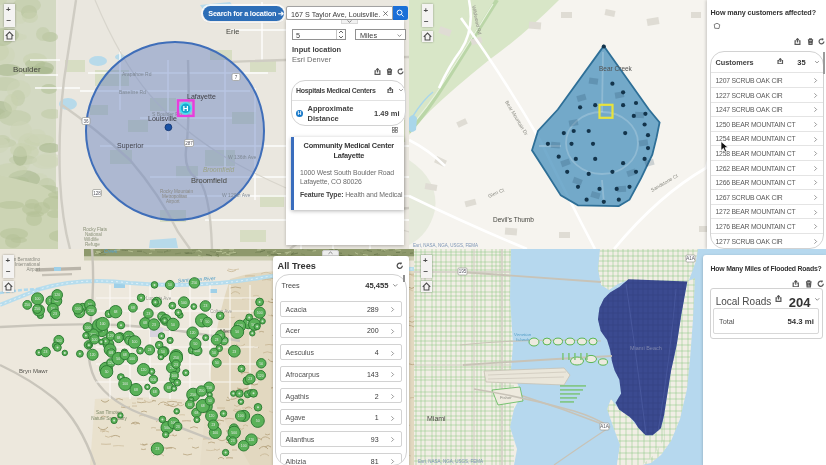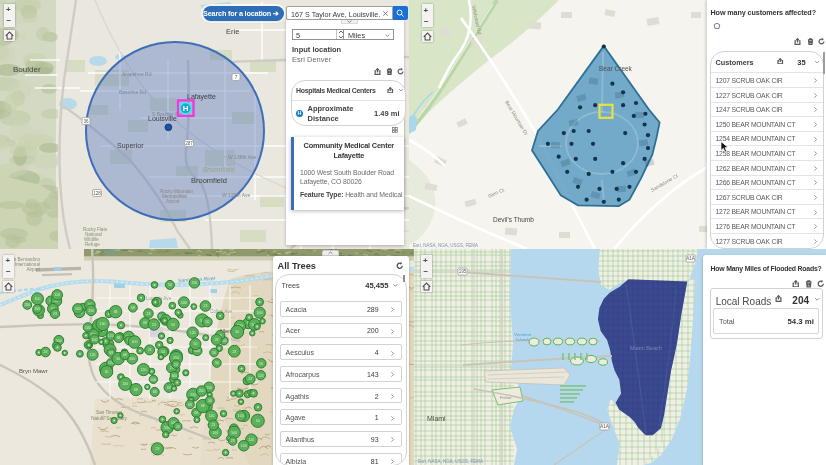--- a/index.html
+++ b/index.html
@@ -187,21 +187,21 @@
       </svg>
 <div style="position:absolute;left:4px;top:3.5px;width:11px;height:23px;background:#f4f3f2;box-shadow:0 0 2px rgba(0,0,0,.35)">
         <div style="position:absolute;left:2px;top:1.5px;font-size:8px;color:#4a4a4a;font-weight:bold">+</div>
         <div style="position:absolute;left:2.5px;top:12.5px;font-size:8px;color:#4a4a4a;font-weight:bold">−</div>
       </div>
       <div style="position:absolute;left:4px;top:30.0px;width:11px;height:11px;background:#f4f3f2;box-shadow:0 0 2px rgba(0,0,0,.35)">
         <svg width="11" height="11" viewBox="0 0 16 16">
           <path d="M2.5 8.5 L8 3 L13.5 8.5 M4.5 7.5 V13 H11.5 V7.5" fill="none" stroke="#4a4a4a" stroke-width="1.5"></path>
         </svg>
       </div>
-<div style="position:absolute;left:203px;top:6px;width:81px;height:15px;background:#2d6eb7;border-radius:7.5px;box-shadow:0 0 0 2px rgba(255,255,255,0.75), 0 1px 2px rgba(0,0,0,.3);color:#fff;font-size:7.3px;font-weight:bold;text-align:left;line-height:15px;white-space:nowrap;letter-spacing:-0.2px">Search for a location ➔</div>
+<div style="position:absolute;left:203px;top:6px;width:81px;height:15px;background:#2d6eb7;border-radius:7.5px;box-shadow:0 0 0 2px rgba(255,255,255,0.75), 0 1px 2px rgba(0,0,0,.3);color:#fff;font-size:7.3px;font-weight:bold;text-align:right;line-height:15px;white-space:nowrap;letter-spacing:-0.2px">Search for a location ➔</div>
       <div style="position:absolute;left:286px;top:6px;width:107px;height:13.7px;background:#fff;border:1px solid #a2a2a2;box-sizing:border-box;border-radius:2px 0 0 2px;box-shadow:0 1px 2px rgba(0,0,0,.2)">
         <div style="position:absolute;left:4px;top:2.6px;font-size:7.2px;color:#3a3a3a;white-space:nowrap;overflow:hidden;width:90px">167 S Taylor Ave, Louisville…</div>
         <svg style="position:absolute;right:3px;top:3px" width="7" height="7" viewBox="0 0 16 16">
           <path d="M3 3 L13 13 M13 3 L3 13" stroke="#4a4a4a" stroke-width="1.6"></path>
         </svg>
       </div>
       <div style="position:absolute;left:393px;top:6px;width:14.5px;height:13.7px;background:#1b6fd8;border-radius:0 2px 2px 0">
         <svg style="position:absolute;left:3px;top:2.8px" width="8.5" height="8.5" viewBox="0 0 16 16">
           <circle cx="6.7" cy="6.7" r="4.6" fill="none" stroke="#fff" stroke-width="1.8"></circle>
           <path d="M10.2 10.2 L14.2 14.2" stroke="#fff" stroke-width="1.8"></path>
@@ -214,21 +214,21 @@
           </svg>
         </div>
         <div style="position:absolute;left:6px;top:9.3px;width:54px;height:10.7px;border:1px solid #919191;box-sizing:border-box;background:#fff">
           <div style="position:absolute;left:3px;top:1.3px;font-size:7.3px;color:#3a3a3a">5</div>
           <div style="position:absolute;right:0;top:0;width:8.5px;height:100%;border-left:1px solid #c4c4c4">
             <svg width="8" height="9" viewBox="0 0 8 9">
               <path d="M2 3 L4 1 L6 3 M2 6 L4 8 L6 6" fill="none" stroke="#555" stroke-width="0.9"></path>
             </svg>
           </div>
         </div>
-        <div style="position:absolute;left:57px;top:9.3px;width:51px;height:10.7px;border:1px solid #919191;box-sizing:border-box;background:#fff">
+        <div style="position:absolute;left:69px;top:9.3px;width:51px;height:10.7px;border:1px solid #919191;box-sizing:border-box;background:#fff">
           <div style="position:absolute;left:4px;top:1.3px;font-size:7.3px;color:#3a3a3a">Miles</div>
           <svg style="position:absolute;right:3px;top:3px" width="5" height="5" viewBox="0 0 16 16">
             <path d="M2 5 L8 11 L14 5" fill="none" stroke="#555" stroke-width="2"></path>
           </svg>
         </div>
         <div style="position:absolute;left:6px;top:25.5px;font-size:7.5px;font-weight:bold;color:#404040">Input location</div>
         <div style="position:absolute;left:6px;top:35.8px;font-size:7.5px;color:#6e6e6e">Esri Denver</div>
         <svg style="position:absolute;left:88px;top:48.5px" width="7" height="7" viewBox="0 0 16 16">
           <g fill="none" stroke="#585858" stroke-width="2.74">
             <path d="M8 10 L8 2 M5 4.5 L8 1.5 L11 4.5 M5 6.5 H2.5 V14.5 H13.5 V6.5 H11"></path>
@@ -1690,21 +1690,21 @@
             <path d="M13.5 8 A5.5 5.5 0 1 1 10.5 3.1 M10.5 0.8 L11 3.4 L8.4 4.2"></path>
           </g>
         </svg>
         <div class="card" style="left:6.7px;top:33px;width:111.8px;height:48.8px;border-radius:3px">
           <div style="position:absolute;left:5px;top:6.5px;font-size:10px;color:#4a4a4a">Local Roads</div>
           <svg style="position:absolute;left:64px;top:6px" width="7" height="7" viewBox="0 0 16 16">
             <g fill="none" stroke="#585858" stroke-width="2.74">
               <path d="M8 10 L8 2 M5 4.5 L8 1.5 L11 4.5 M5 6.5 H2.5 V14.5 H13.5 V6.5 H11"></path>
             </g>
           </svg>
-          <div style="position:absolute;left:78px;top:6px;width:24px;text-align:center;font-size:10px;font-weight:bold;color:#333">204</div>
+          <div style="position:absolute;left:78px;top:6px;width:24px;text-align:left;font-size:13px;font-weight:bold;color:#333">204</div>
           <svg style="position:absolute;left:103.5px;top:7px" width="6.5" height="6.5" viewBox="0 0 16 16">
             <path d="M3 5.5 L8 10.5 L13 5.5" fill="none" stroke="#555" stroke-width="1.6"></path>
           </svg>
           <div style="position:absolute;left:2.8px;top:18.8px;width:106px;height:25.8px;border:1px solid #d8d8d8;border-radius:2px;box-sizing:border-box">
             <div style="position:absolute;left:4.5px;top:8px;font-size:7.3px;color:#555">Total</div>
             <div style="position:absolute;right:4.5px;top:7.5px;font-size:7.8px;font-weight:bold;color:#333">54.3 mi</div>
           </div>
         </div>
       </div>
 </div>

